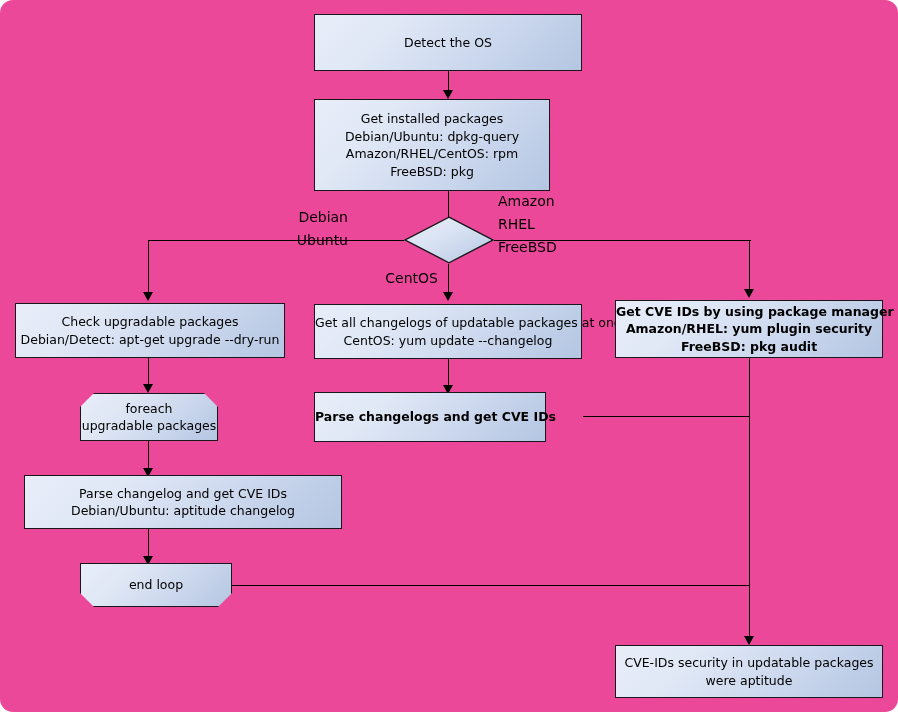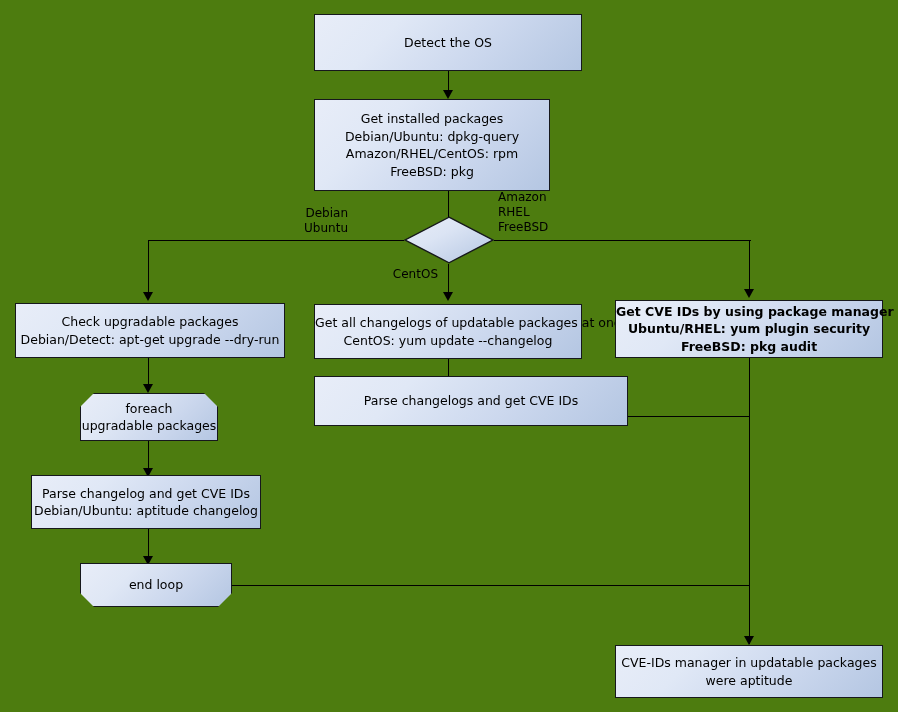--- a/index.html
+++ b/index.html
@@ -5,22 +5,23 @@
 <style>
   html,body{margin:0;padding:0;background:#ffffff;}
   body{
     font-family:"DejaVu Sans","Liberation Sans",sans-serif;
     -webkit-font-smoothing:antialiased;
   }
   #canvas{
     position:relative;
     width:898px;
     height:712px;
-    background:#4d7c0f;
+    background:#ec4899;
     overflow:hidden;
+    border-radius:13px;
   }
   
   .node{
     position:absolute;
     box-sizing:border-box;
     display:flex;
     align-items:center;
     justify-content:center;
     text-align:center;
     color:#000000;
@@ -65,22 +66,22 @@
   .arrow{
     position:absolute;
     width:0;height:0;
     border-left:5.5px solid transparent;
     border-right:5.5px solid transparent;
     border-top:9px solid #000000;
   }
   
   .elabel{
     position:absolute;
-    font-size:12px;
-    line-height:15px;
+    font-size:14px;
+    line-height:23px;
     color:#000000;
     white-space:pre;
   }
   .elabel.right-al{text-align:right;}
   .elabel.left-al{text-align:left;}
 </style>
 </head>
 <body>
 
 <div id="canvas">
@@ -166,47 +167,47 @@
   <div class="node box" style="left:314px;top:304px;width:268px;height:55px;">
     <span class="txt">
       <span>Get all changelogs of updatable packages at once</span><br>
       <span>CentOS: yum update --changelog</span>
     </span>
   </div>
 
   <div class="node box" style="left:615px;top:300px;width:268px;height:58px;font-weight:bold;">
     <span class="txt">
       <span>Get CVE IDs by using package manager</span><br>
-      <span>Ubuntu/RHEL: yum plugin security</span><br>
+      <span>Amazon/RHEL: yum plugin security</span><br>
       <span>FreeBSD: pkg audit</span>
     </span>
   </div>
 
   <div class="node loop-start" style="left:80px;top:393px;width:138px;height:48px;">
     <span class="txt">
       <span>foreach</span><br>
       <span>upgradable  packages</span>
     </span>
   </div>
 
-  <div class="node box" style="left:31px;top:475px;width:230px;height:54px;">
+  <div class="node box" style="left:24px;top:475px;width:318px;height:54px;">
     <span class="txt">
       <span>Parse changelog and get  CVE IDs</span><br>
       <span>Debian/Ubuntu: aptitude changelog</span>
     </span>
   </div>
 
-  <div class="node box" style="left:314px;top:376px;width:314px;height:50px;">
+  <div class="node box" style="left:314px;top:392px;width:232px;height:50px;font-weight:bold;">
     <span class="txt">Parse changelogs and get CVE IDs</span>
   </div>
 
   <div class="node loop-end" style="left:80px;top:563px;width:152px;height:44px;">
     <span class="txt">end loop</span>
   </div>
 
   <div class="node box" style="left:615px;top:645px;width:268px;height:53px;">
     <span class="txt">
-      <span>CVE-IDs manager in updatable packages</span><br>
+      <span>CVE-IDs security in updatable packages</span><br>
       <span>were aptitude</span>
     </span>
   </div>
 
 </div>
 
 </body></html>

